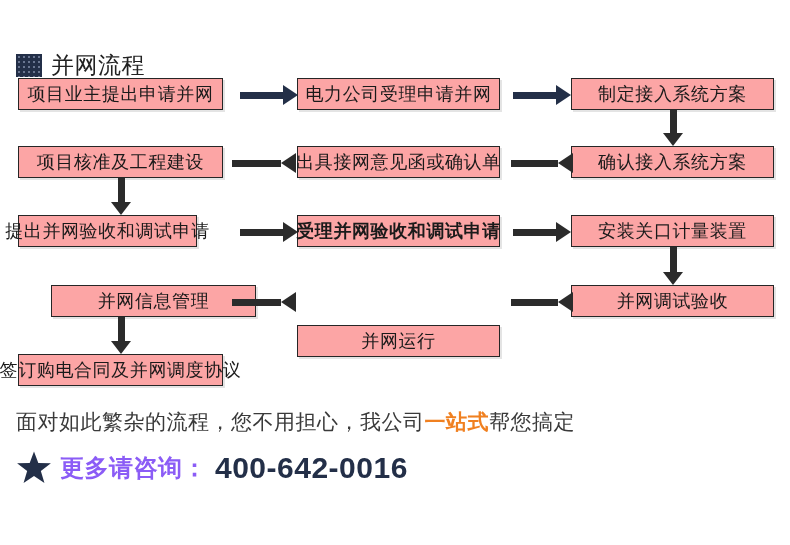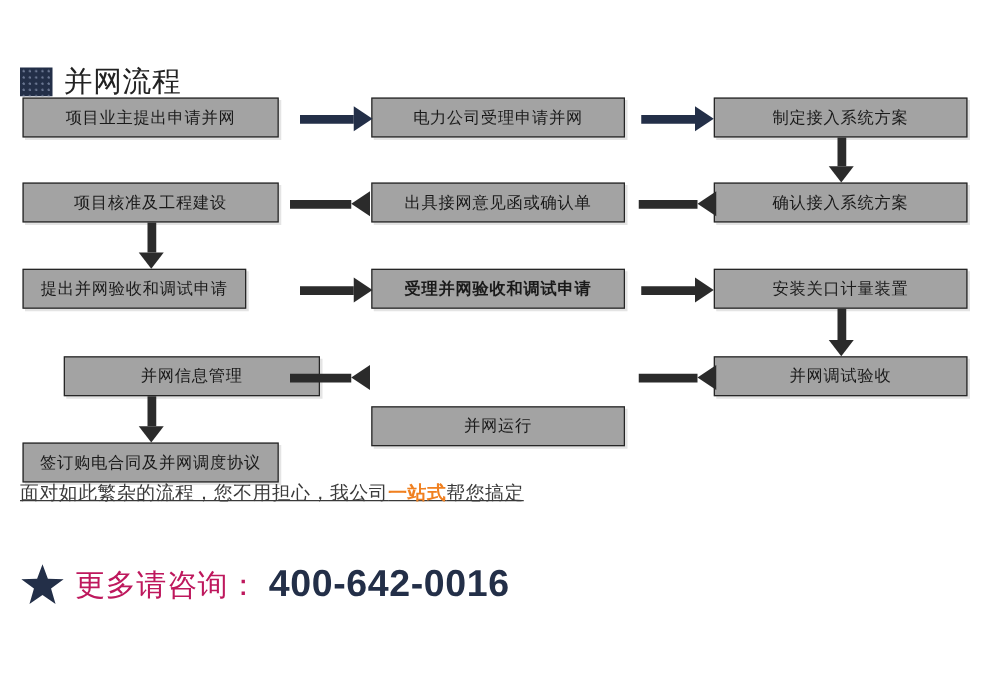--- a/index.html
+++ b/index.html
@@ -48,27 +48,27 @@
     position: absolute;
     left: 0;
     top: 0;
     width: 790px;
     height: 400px;
   }
   .node {
     position: absolute;
     box-sizing: border-box;
     border: 1.6px solid #262626;
-    background: #a3a3a3;
+    background: #fca5a5;
     box-shadow: 2px 2px 0 0 #e4e4e4;
     display: flex;
     align-items: center;
     justify-content: center;
     height: 32px;
-    font-size: 13px;
+    font-size: 18px;
     color: #1a1a1a;
     letter-spacing: 0.6px;
     white-space: nowrap;
   }
 
   
   .h-arrow {
     position: absolute;
     height: 20px;
     display: flex;
@@ -120,26 +120,25 @@
     border-left: 10px solid transparent;
     border-right: 10px solid transparent;
     border-top: 13px solid #2b2b2b;
     flex: none;
   }
 
   
   .tagline {
     position: absolute;
     left: 16px;
-    top: 385px;
-    font-size: 15px;
+    top: 408px;
+    font-size: 21px;
     color: #3a3a3a;
     letter-spacing: 0.5px;
     white-space: nowrap;
-    text-decoration: underline;
   }
   .tagline .highlight {
     color: #f08020;
     font-weight: bold;
   }
   .cta {
     position: absolute;
     left: 16px;
     top: 450px;
     display: flex;
@@ -147,22 +146,22 @@
     gap: 8px;
   }
   .star-icon {
     width: 36px;
     height: 36px;
     flex: none;
     display: block;
   }
   .cta-label {
     font-size: 24px;
-    font-weight: normal;
-    color: #be185d;
+    font-weight: bold;
+    color: #8b5cf6;
     letter-spacing: 0.5px;
   }
   .cta-phone {
     font-size: 30px;
     font-weight: bold;
     color: #232f48;
     letter-spacing: 0.5px;
   }
 </style>
 </head>

